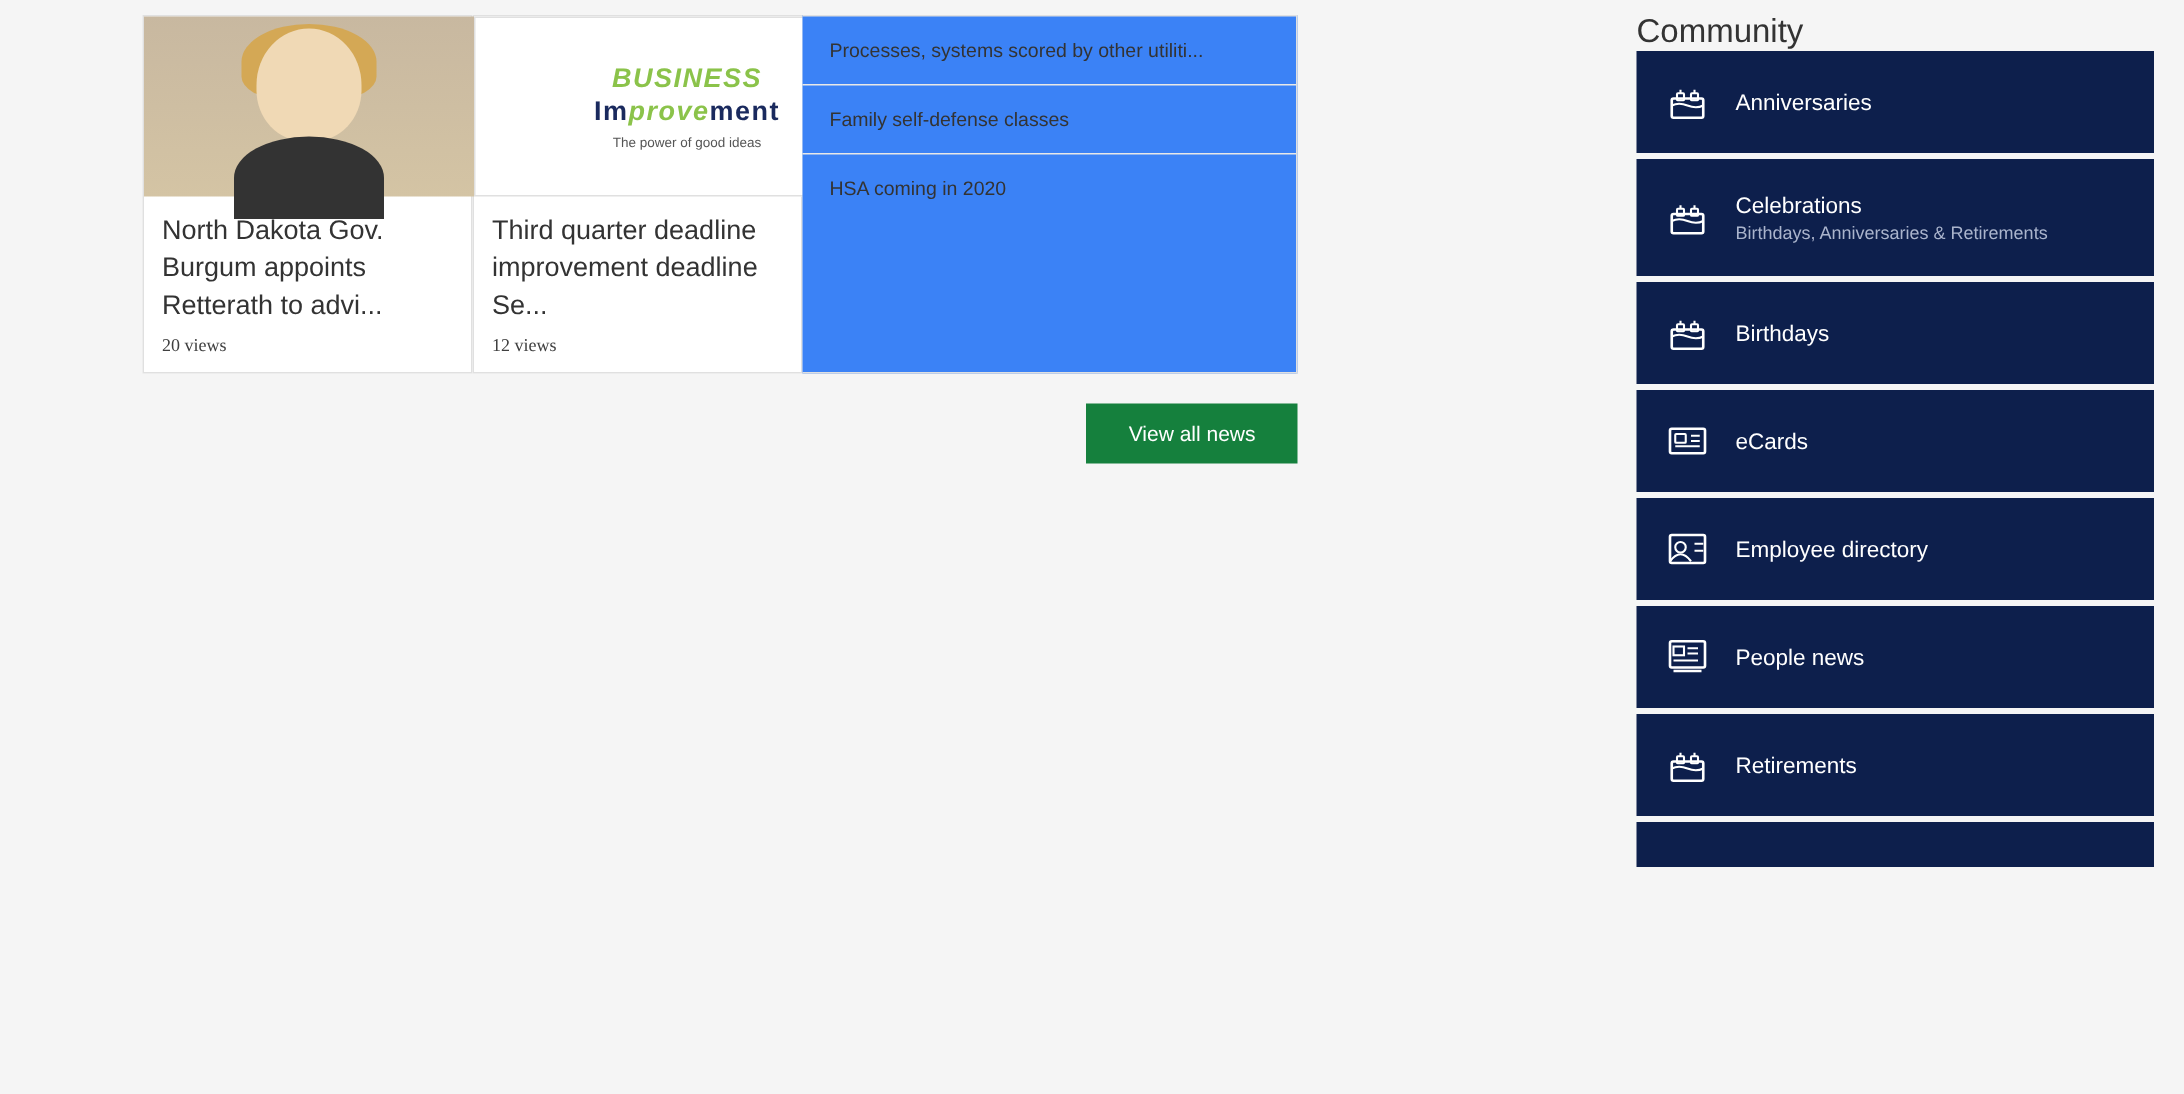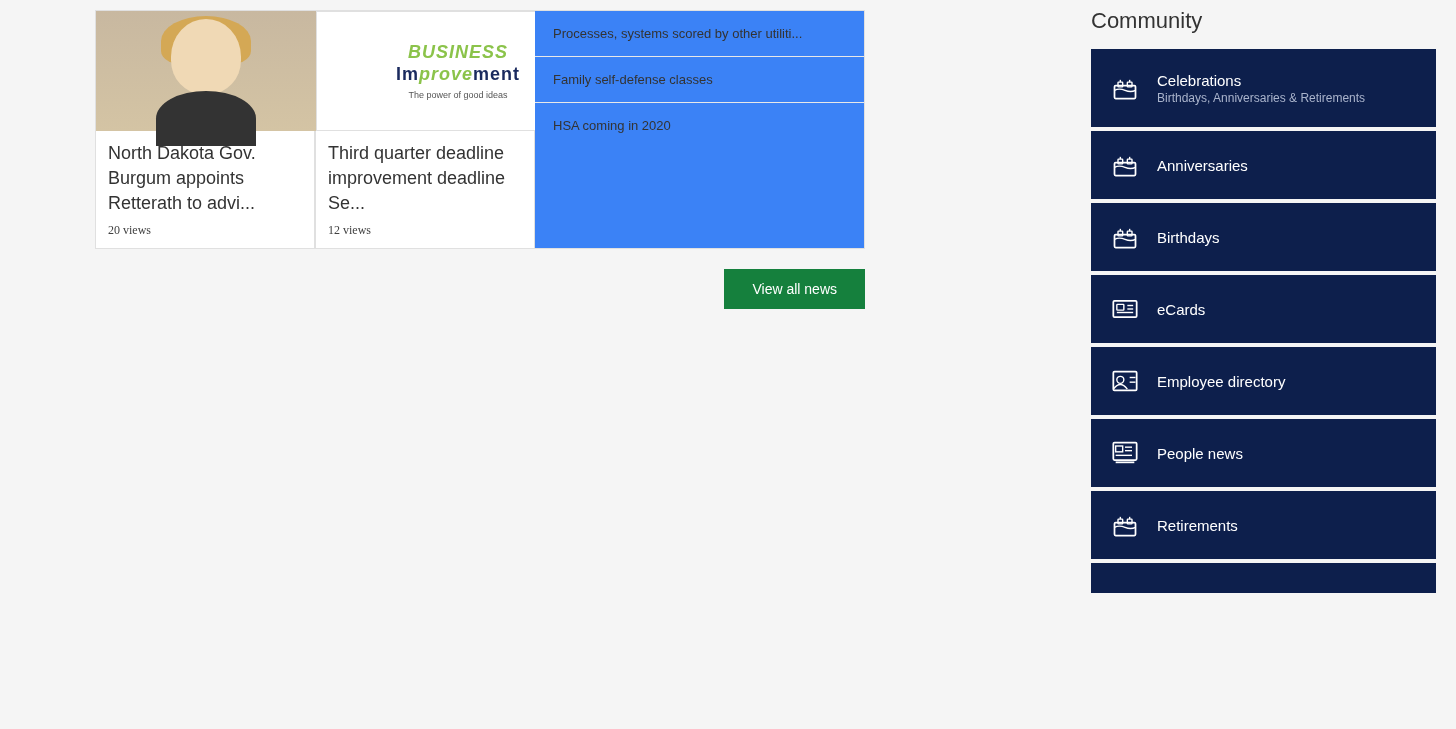--- a/index.html
+++ b/index.html
@@ -180,21 +180,20 @@
     .right-sidebar {
       width: 385px;
       padding: 0 20px 20px 20px;
       background: #f5f5f5;
     }
 
     .community-title {
       font-size: 22px;
       font-weight: 300;
       color: #333;
-      margin-bottom: 15px;
       padding-top: 8px;
     }
 
     .community-item {
       background: #0d1f4c;
       color: #fff;
       display: flex;
       align-items: center;
       padding: 0 18px;
       height: 68px;
@@ -295,49 +294,49 @@
 
     <div class="view-all-row">
       <button class="view-all-btn">View all news</button>
     </div>
 
   </div>
 
   <div class="right-sidebar">
     <h2 class="community-title">Community</h2>
 
-    <div class="community-item celebrations-item">
+    <div class="community-item">
       <div class="community-icon">
         <svg viewBox="0 0 24 24" xmlns="http://www.w3.org/2000/svg">
           <rect x="3" y="10" width="18" height="11" rx="1" fill="none" stroke="#fff" stroke-width="1.5"></rect>
           <rect x="6" y="7" width="4" height="4" rx="0.5" fill="none" stroke="#fff" stroke-width="1.2"></rect>
           <rect x="14" y="7" width="4" height="4" rx="0.5" fill="none" stroke="#fff" stroke-width="1.2"></rect>
           <line x1="8" y1="7" x2="8" y2="5" stroke="#fff" stroke-width="1.2"></line>
           <line x1="16" y1="7" x2="16" y2="5" stroke="#fff" stroke-width="1.2"></line>
           <path d="M3 14 Q7 12 12 14 Q17 16 21 14" fill="none" stroke="#fff" stroke-width="1.2"></path>
         </svg>
       </div>
-      <div class="item-text">
-        <div class="community-label">Celebrations</div>
-        <div class="community-sublabel">Birthdays, Anniversaries &amp; Retirements</div>
-      </div>
-    </div>
-
-    <div class="community-item">
+      <div class="community-label">Anniversaries</div>
+    </div>
+
+    <div class="community-item celebrations-item">
       <div class="community-icon">
         <svg viewBox="0 0 24 24" xmlns="http://www.w3.org/2000/svg">
           <rect x="3" y="10" width="18" height="11" rx="1" fill="none" stroke="#fff" stroke-width="1.5"></rect>
           <rect x="6" y="7" width="4" height="4" rx="0.5" fill="none" stroke="#fff" stroke-width="1.2"></rect>
           <rect x="14" y="7" width="4" height="4" rx="0.5" fill="none" stroke="#fff" stroke-width="1.2"></rect>
           <line x1="8" y1="7" x2="8" y2="5" stroke="#fff" stroke-width="1.2"></line>
           <line x1="16" y1="7" x2="16" y2="5" stroke="#fff" stroke-width="1.2"></line>
           <path d="M3 14 Q7 12 12 14 Q17 16 21 14" fill="none" stroke="#fff" stroke-width="1.2"></path>
         </svg>
       </div>
-      <div class="community-label">Anniversaries</div>
+      <div class="item-text">
+        <div class="community-label">Celebrations</div>
+        <div class="community-sublabel">Birthdays, Anniversaries &amp; Retirements</div>
+      </div>
     </div>
 
     <div class="community-item">
       <div class="community-icon">
         <svg viewBox="0 0 24 24" xmlns="http://www.w3.org/2000/svg">
           <rect x="3" y="10" width="18" height="11" rx="1" fill="none" stroke="#fff" stroke-width="1.5"></rect>
           <rect x="6" y="7" width="4" height="4" rx="0.5" fill="none" stroke="#fff" stroke-width="1.2"></rect>
           <rect x="14" y="7" width="4" height="4" rx="0.5" fill="none" stroke="#fff" stroke-width="1.2"></rect>
           <line x1="8" y1="7" x2="8" y2="5" stroke="#fff" stroke-width="1.2"></line>
           <line x1="16" y1="7" x2="16" y2="5" stroke="#fff" stroke-width="1.2"></line>

